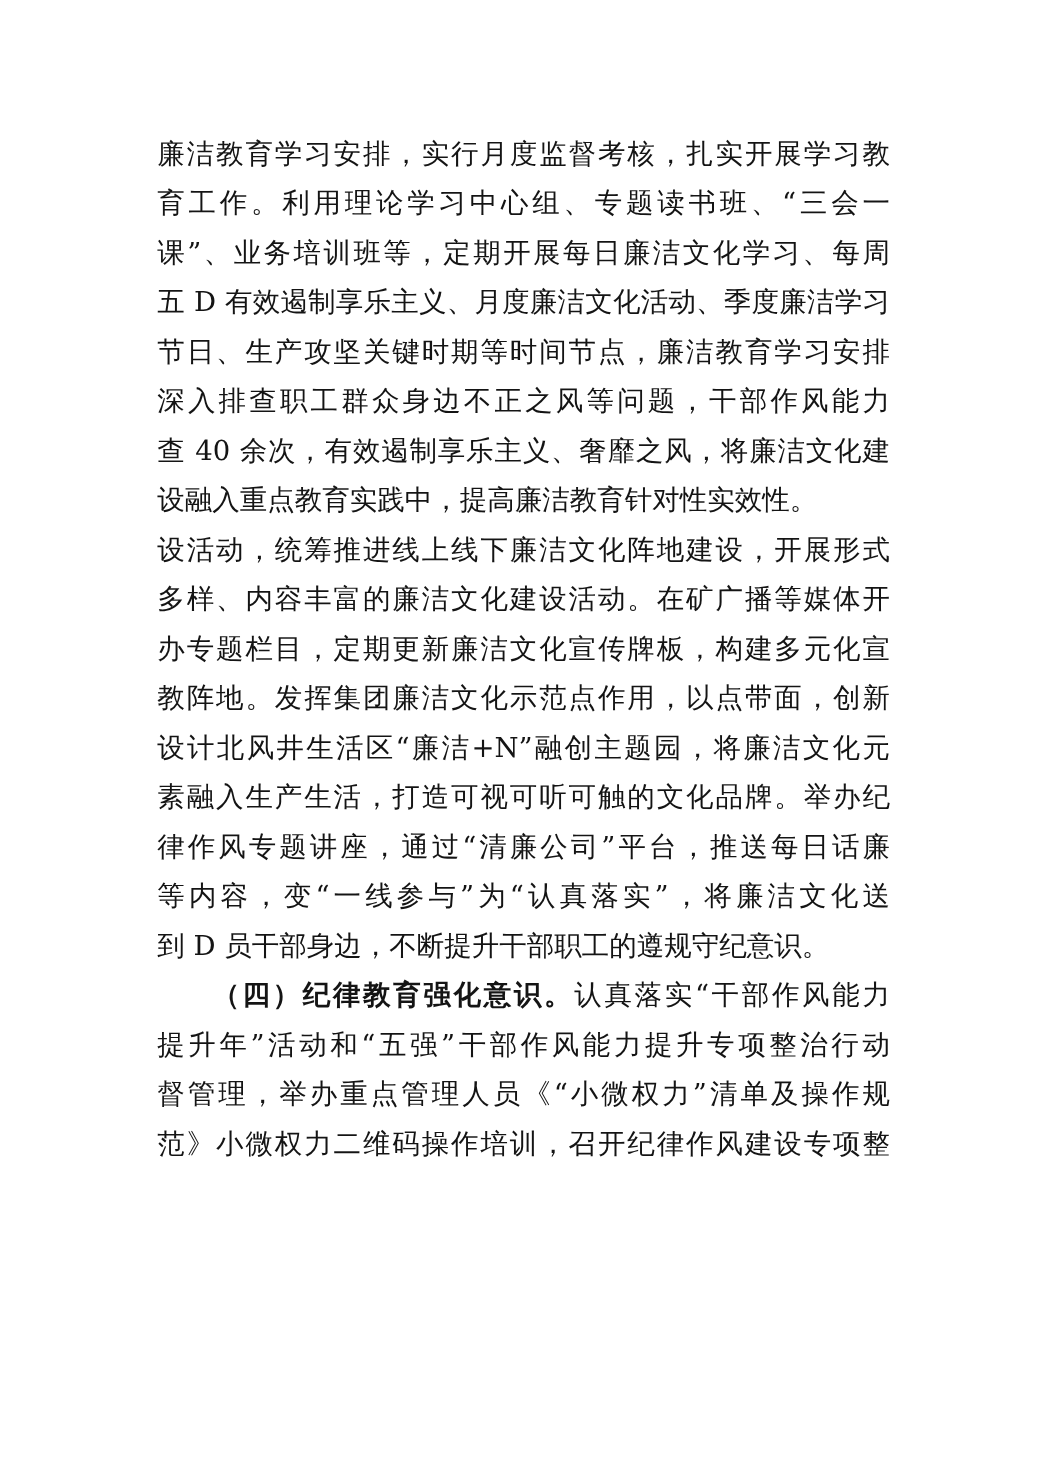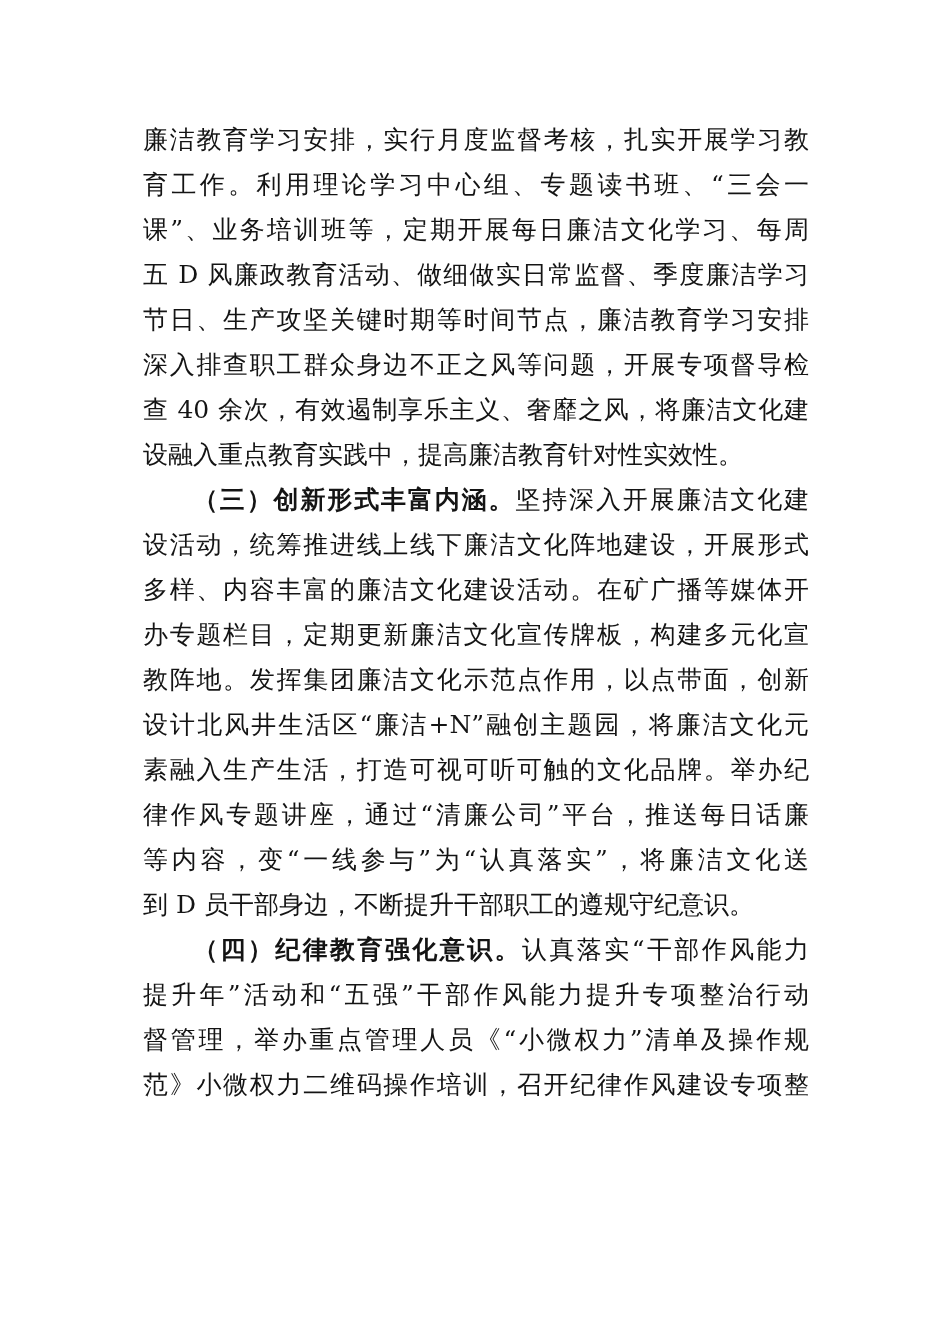--- a/index.html
+++ b/index.html
@@ -41,26 +41,25 @@
   }
 </style>
 </head>
 <body>
 
 <div class="page">
   <div class="textblock">
     <div class="line">廉洁教育学习安排，实行月度监督考核，扎实开展学习教</div>
     <div class="line">育工作。利用理论学习中心组、专题读书班、“三会一</div>
     <div class="line">课”、业务培训班等，定期开展每日廉洁文化学习、每周</div>
-    <div class="line">五 D 风廉政教育活动、做细做实日常监督、季度廉洁学习</div>
+    <div class="line">五 D 有效遏制享乐主义、月度廉洁文化活动、季度廉洁学习</div>
     <div class="line">节日、生产攻坚关键时期等时间节点，廉洁教育学习安排</div>
-    <div class="line">深入排查职工群众身边不正之风等问题，开展专项督导检</div>
+    <div class="line">深入排查职工群众身边不正之风等问题，干部作风能力</div>
     <div class="line">查 40 余次，有效遏制享乐主义、奢靡之风，将廉洁文化建</div>
     <div class="line natural">设融入重点教育实践中，提高廉洁教育针对性实效性。</div>
-    <div class="line indent"><span class="head">（三）创新形式丰富内涵。</span><span>坚持深入开展廉洁文化建</span></div>
     <div class="line">设活动，统筹推进线上线下廉洁文化阵地建设，开展形式</div>
     <div class="line">多样、内容丰富的廉洁文化建设活动。在矿广播等媒体开</div>
     <div class="line">办专题栏目，定期更新廉洁文化宣传牌板，构建多元化宣</div>
     <div class="line">教阵地。发挥集团廉洁文化示范点作用，以点带面，创新</div>
     <div class="line">设计北风井生活区“廉洁+N”融创主题园，将廉洁文化元</div>
     <div class="line">素融入生产生活，打造可视可听可触的文化品牌。举办纪</div>
     <div class="line">律作风专题讲座，通过“清廉公司”平台，推送每日话廉</div>
     <div class="line">等内容，变“一线参与”为“认真落实”，将廉洁文化送</div>
     <div class="line natural">到 D 员干部身边，不断提升干部职工的遵规守纪意识。</div>
     <div class="line indent"><span class="head">（四）纪律教育强化意识。</span><span>认真落实“干部作风能力</span></div>

